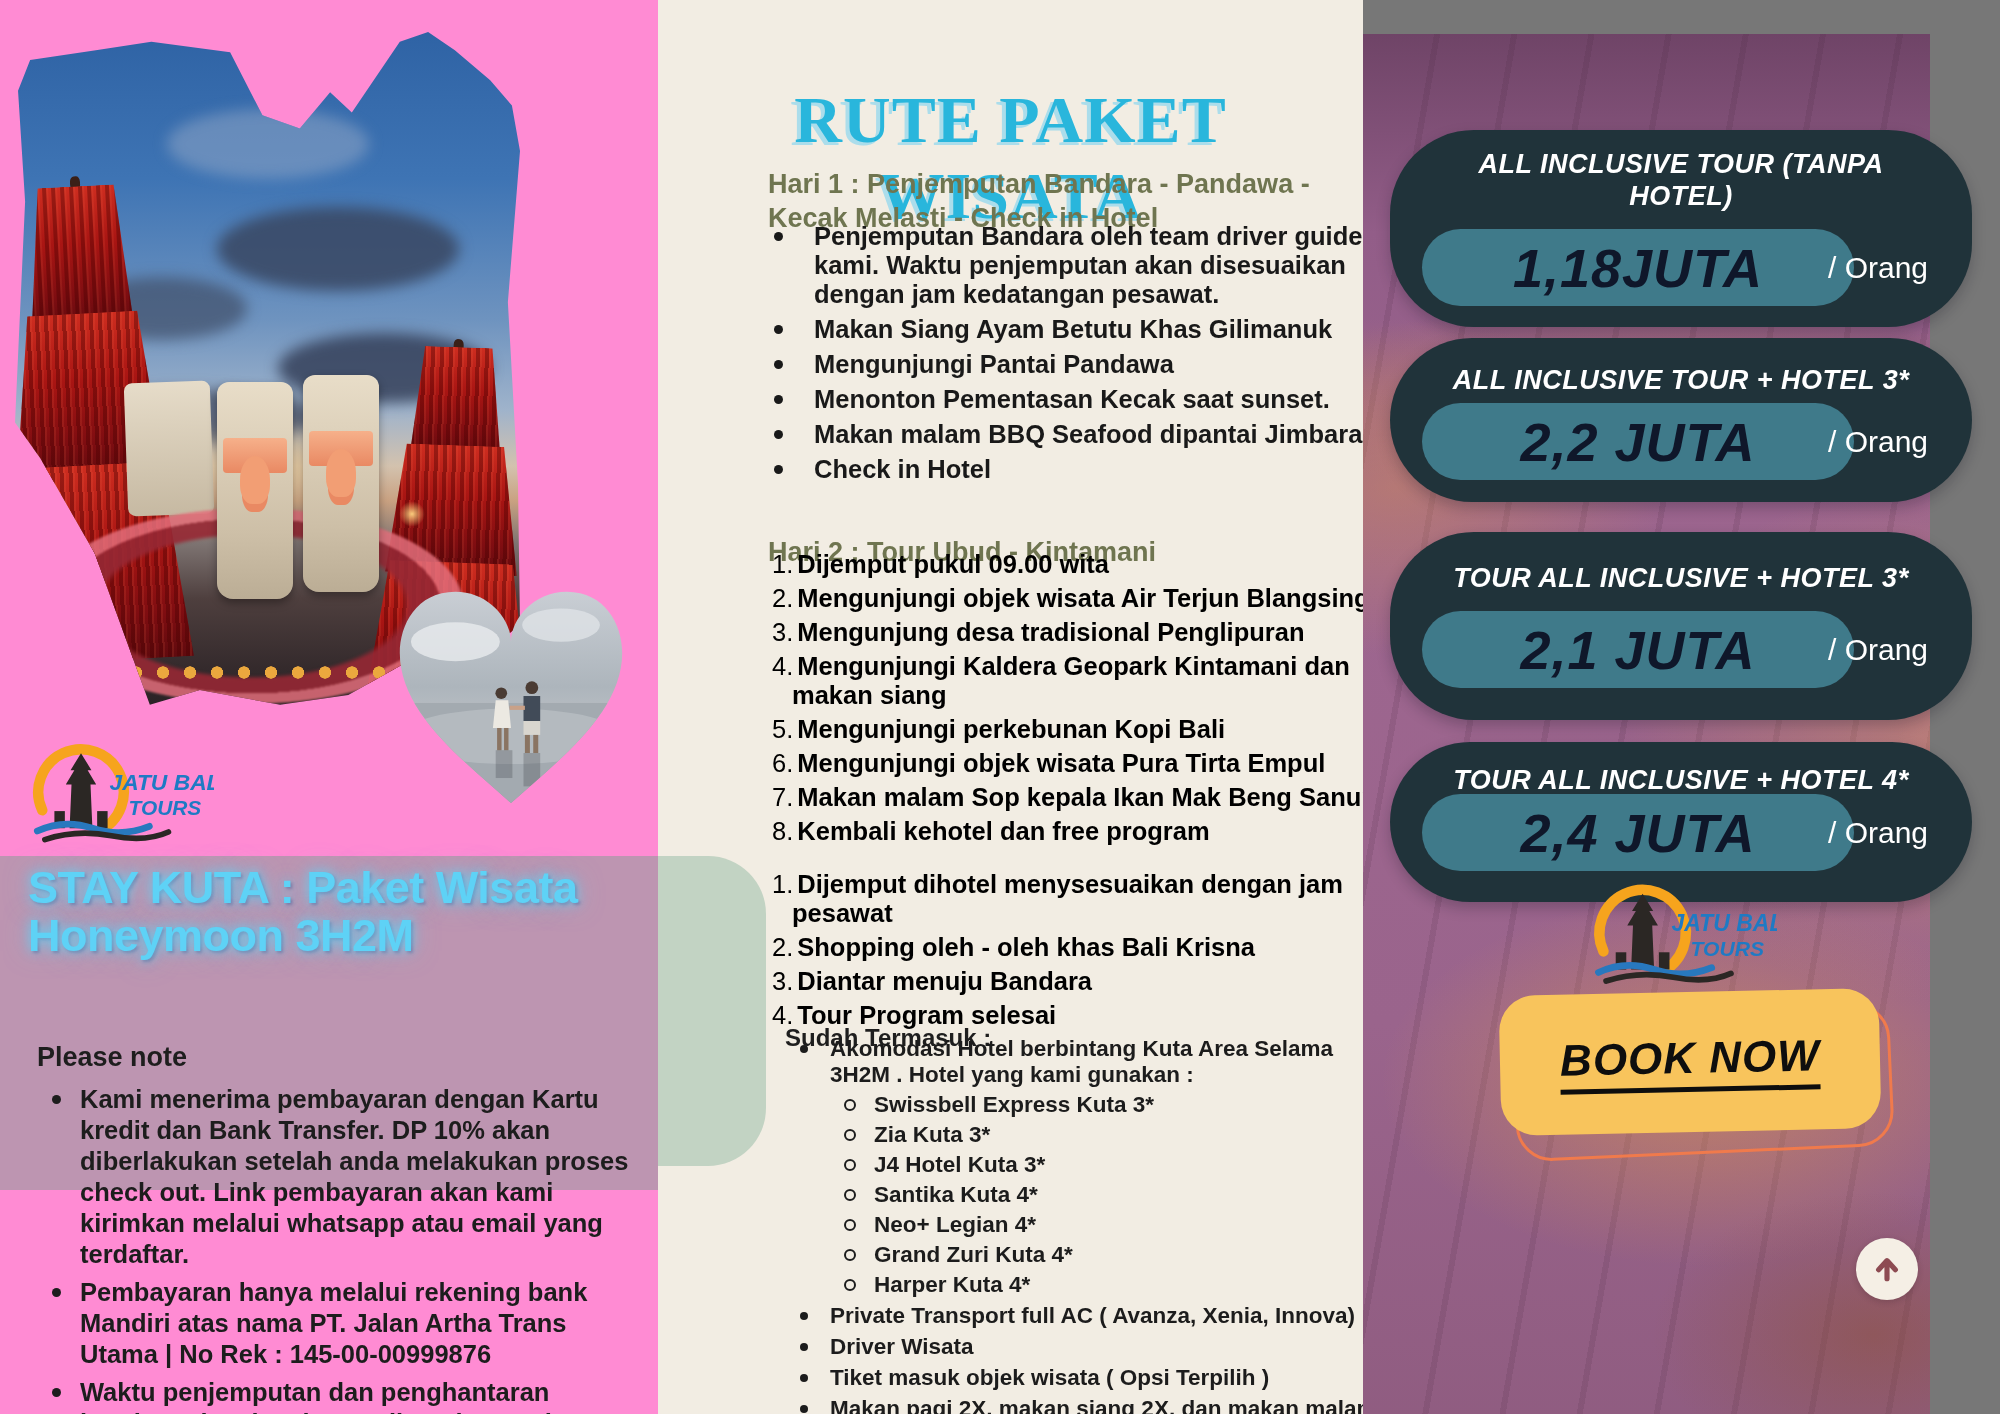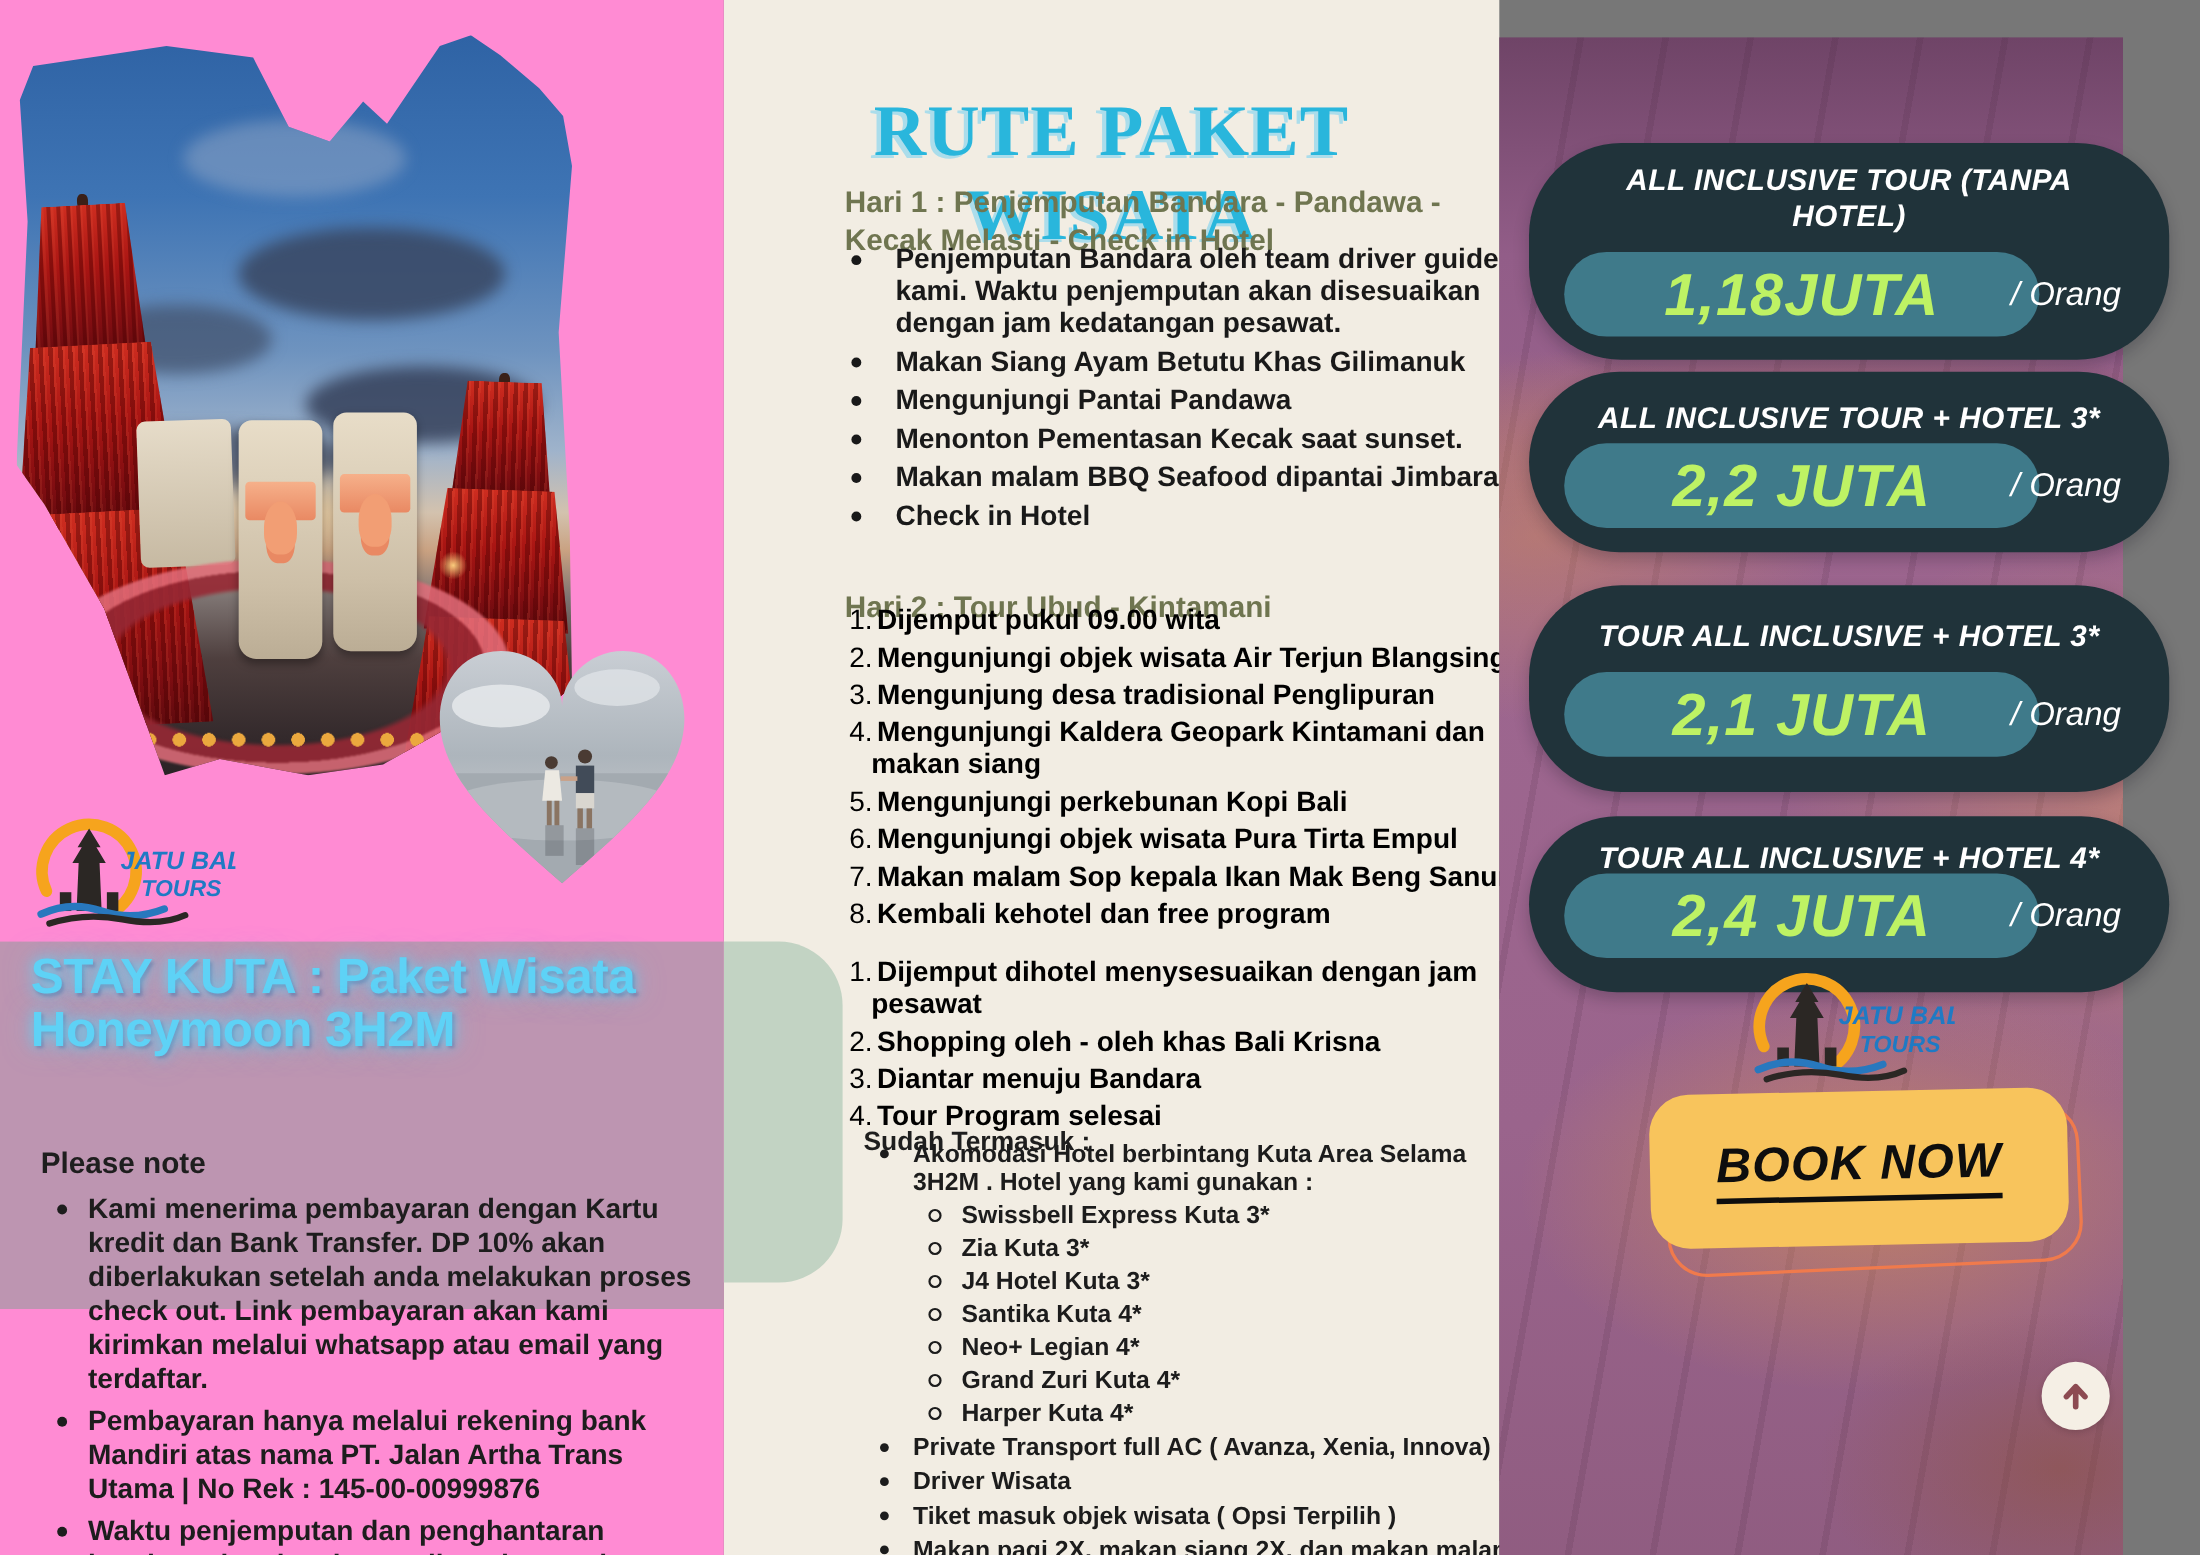--- a/index.html
+++ b/index.html
@@ -123,23 +123,23 @@
   .card-1 .card-label{padding-top:18px;width:440px;}
   .card-2 .card-label{padding-top:26px;}
   .card-3 .card-label{padding-top:30px;}
   .card-4 .card-label{padding-top:22px;}
   .price-pill{position:absolute;left:32px;width:432px;height:77px;border-radius:44px;background:#3F7A8A;
     display:flex;align-items:center;justify-content:center;}
   .card-1 .price-pill{top:99px;}
   .card-2 .price-pill{top:65px;}
   .card-3 .price-pill{top:79px;}
   .card-4 .price-pill{top:52px;}
-  .price-text{font-size:54px;font-weight:800;font-style:italic;color:#bef264;letter-spacing:1px;}
+  .price-text{font-size:54px;font-weight:800;font-style:italic;color:#0f172a;letter-spacing:1px;}
   .price-unit{position:absolute;right:14px;width:130px;height:77px;display:flex;align-items:center;
-    font-size:30px;font-weight:400;color:#fff;font-style:italic;}
+    font-size:30px;font-weight:400;color:#fff;}
   .card-1 .price-unit{top:99px;}
   .card-2 .price-unit{top:65px;}
   .card-3 .price-unit{top:79px;}
   .card-4 .price-unit{top:52px;}
 
   .booknow-wrap{position:absolute;left:1500px;top:992px;width:395px;height:160px;z-index:3;}
   .booknow-outline{position:absolute;left:14px;top:18px;width:372px;height:138px;border:3px solid #F07A4C;border-radius:36px;transform:rotate(-2.6deg);}
   .booknow-btn{position:absolute;left:0;top:0;width:380px;height:140px;background:#F8C45C;border-radius:36px;
     transform:rotate(-1.2deg);display:flex;align-items:center;justify-content:center;cursor:pointer;border:none;}
   .booknow-btn span{font-size:44px;font-weight:800;font-style:italic;color:#0E0E0E;letter-spacing:1px;

